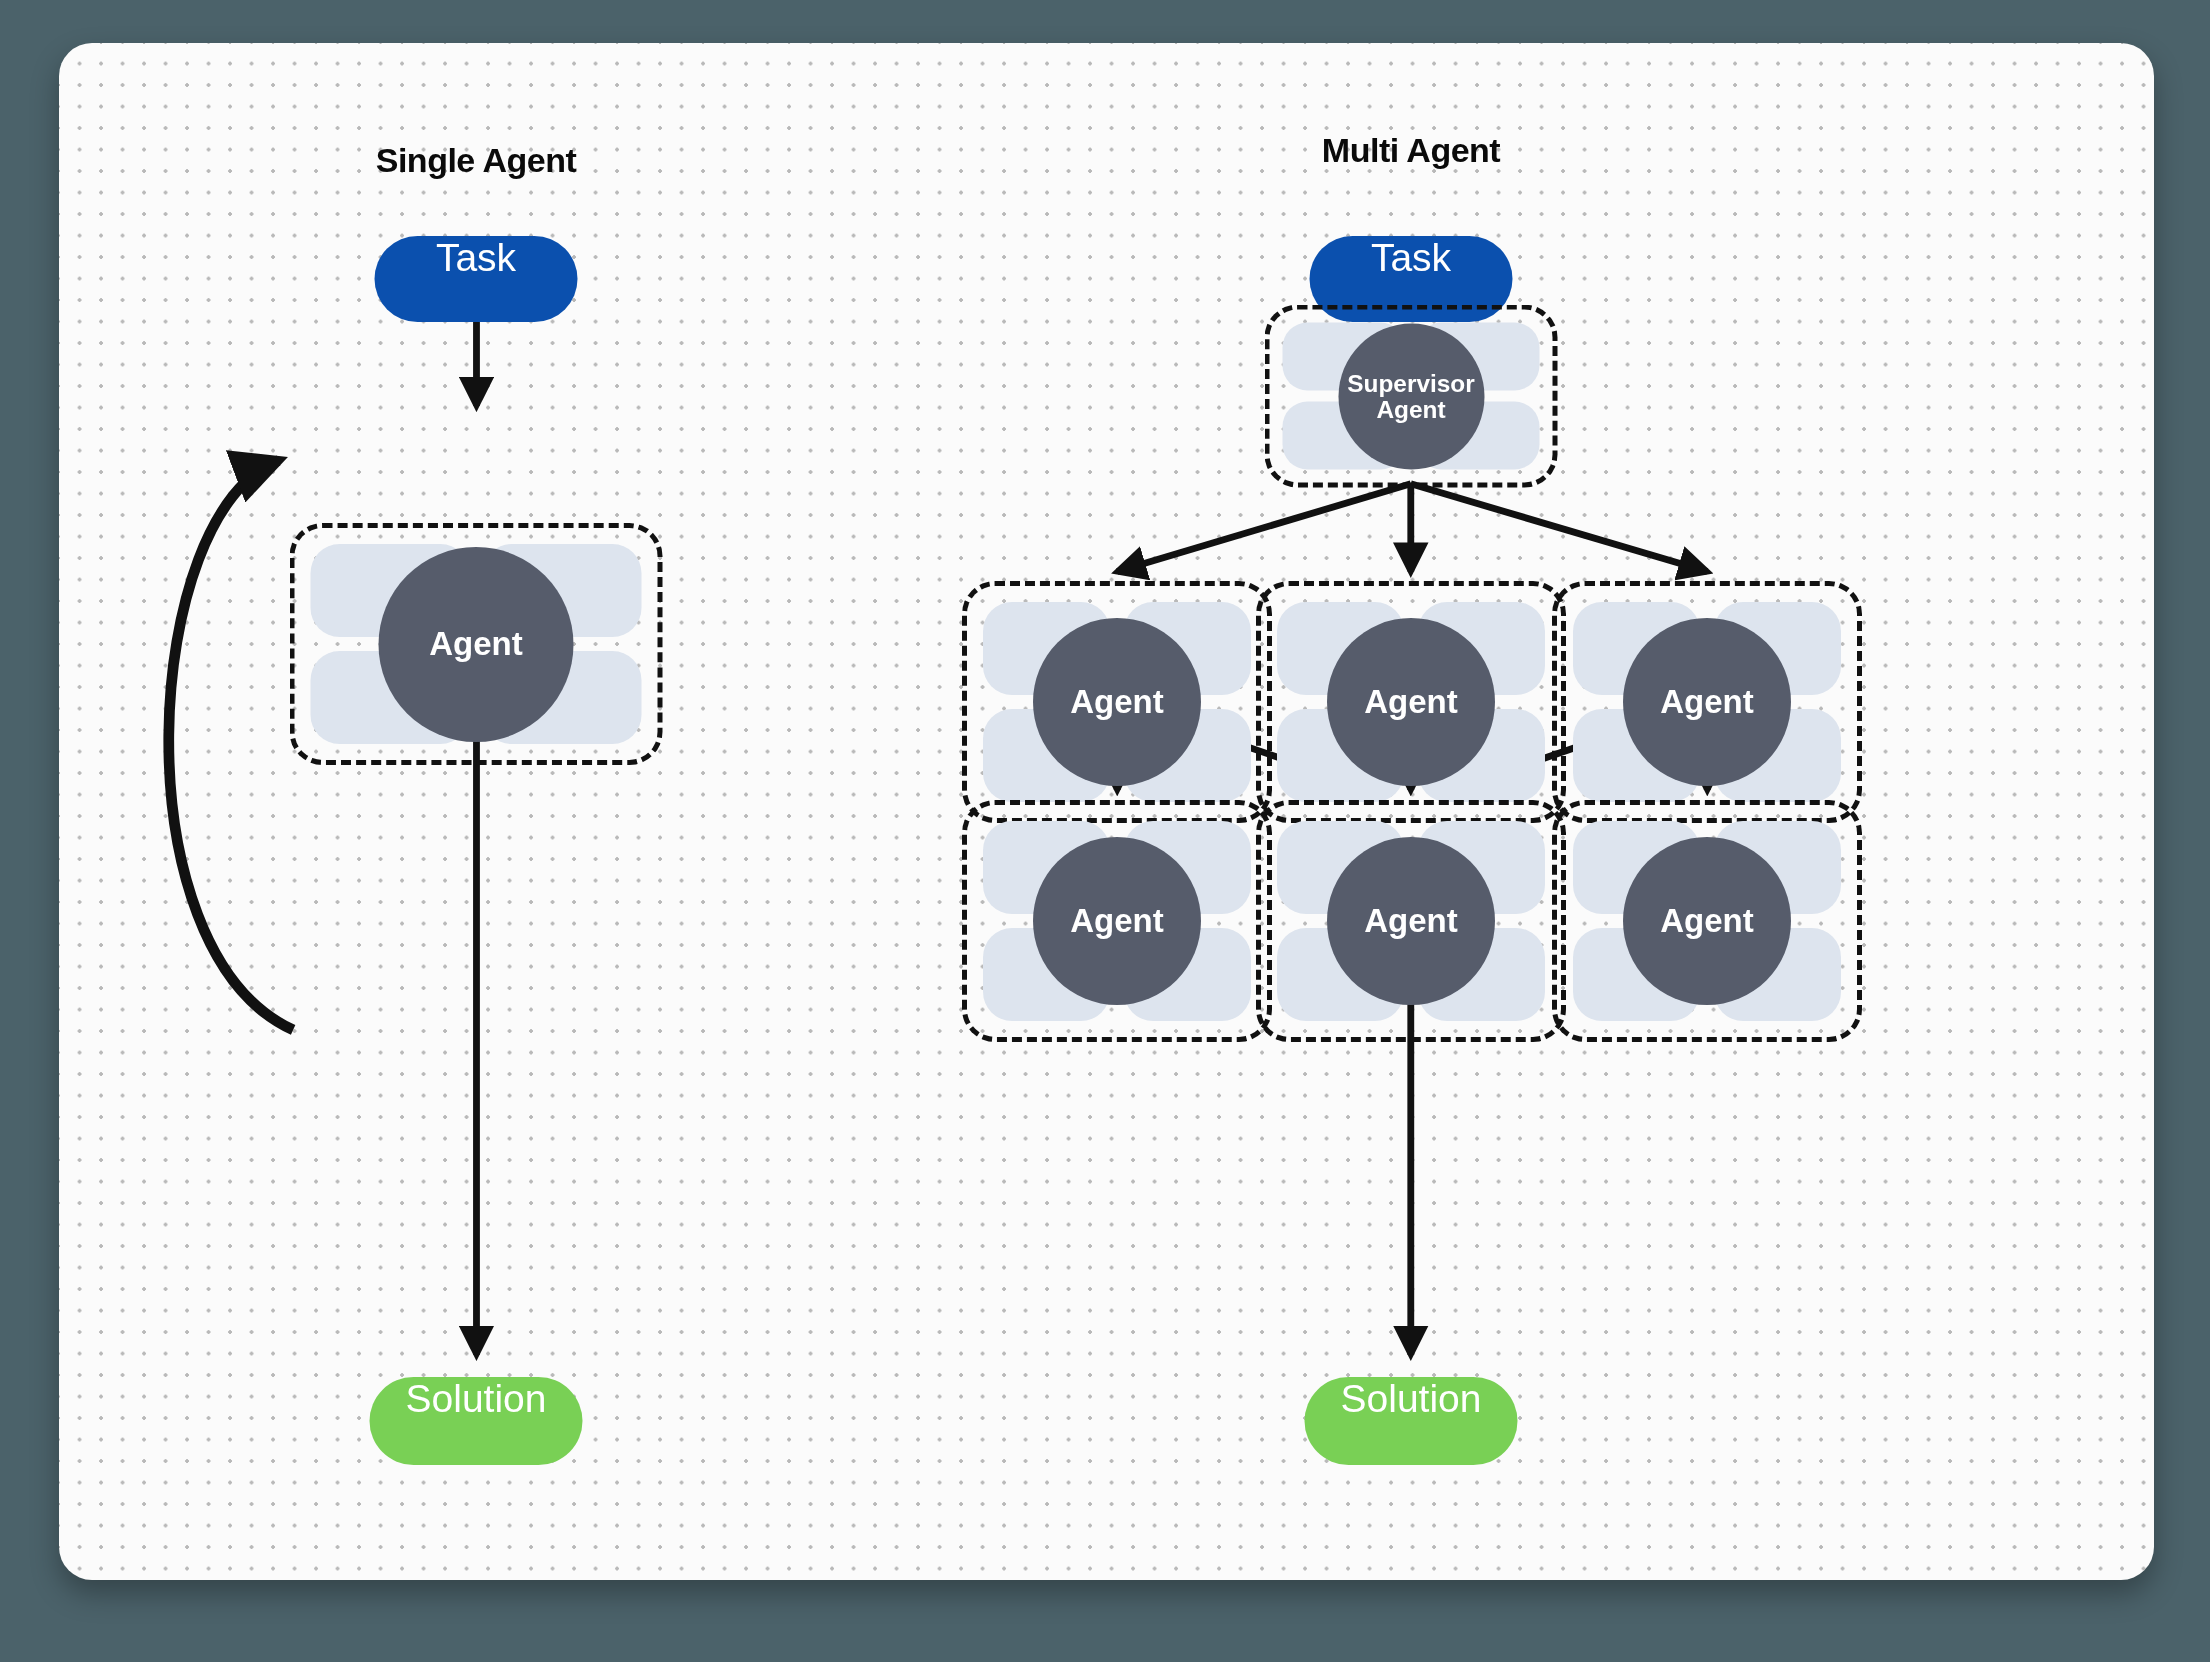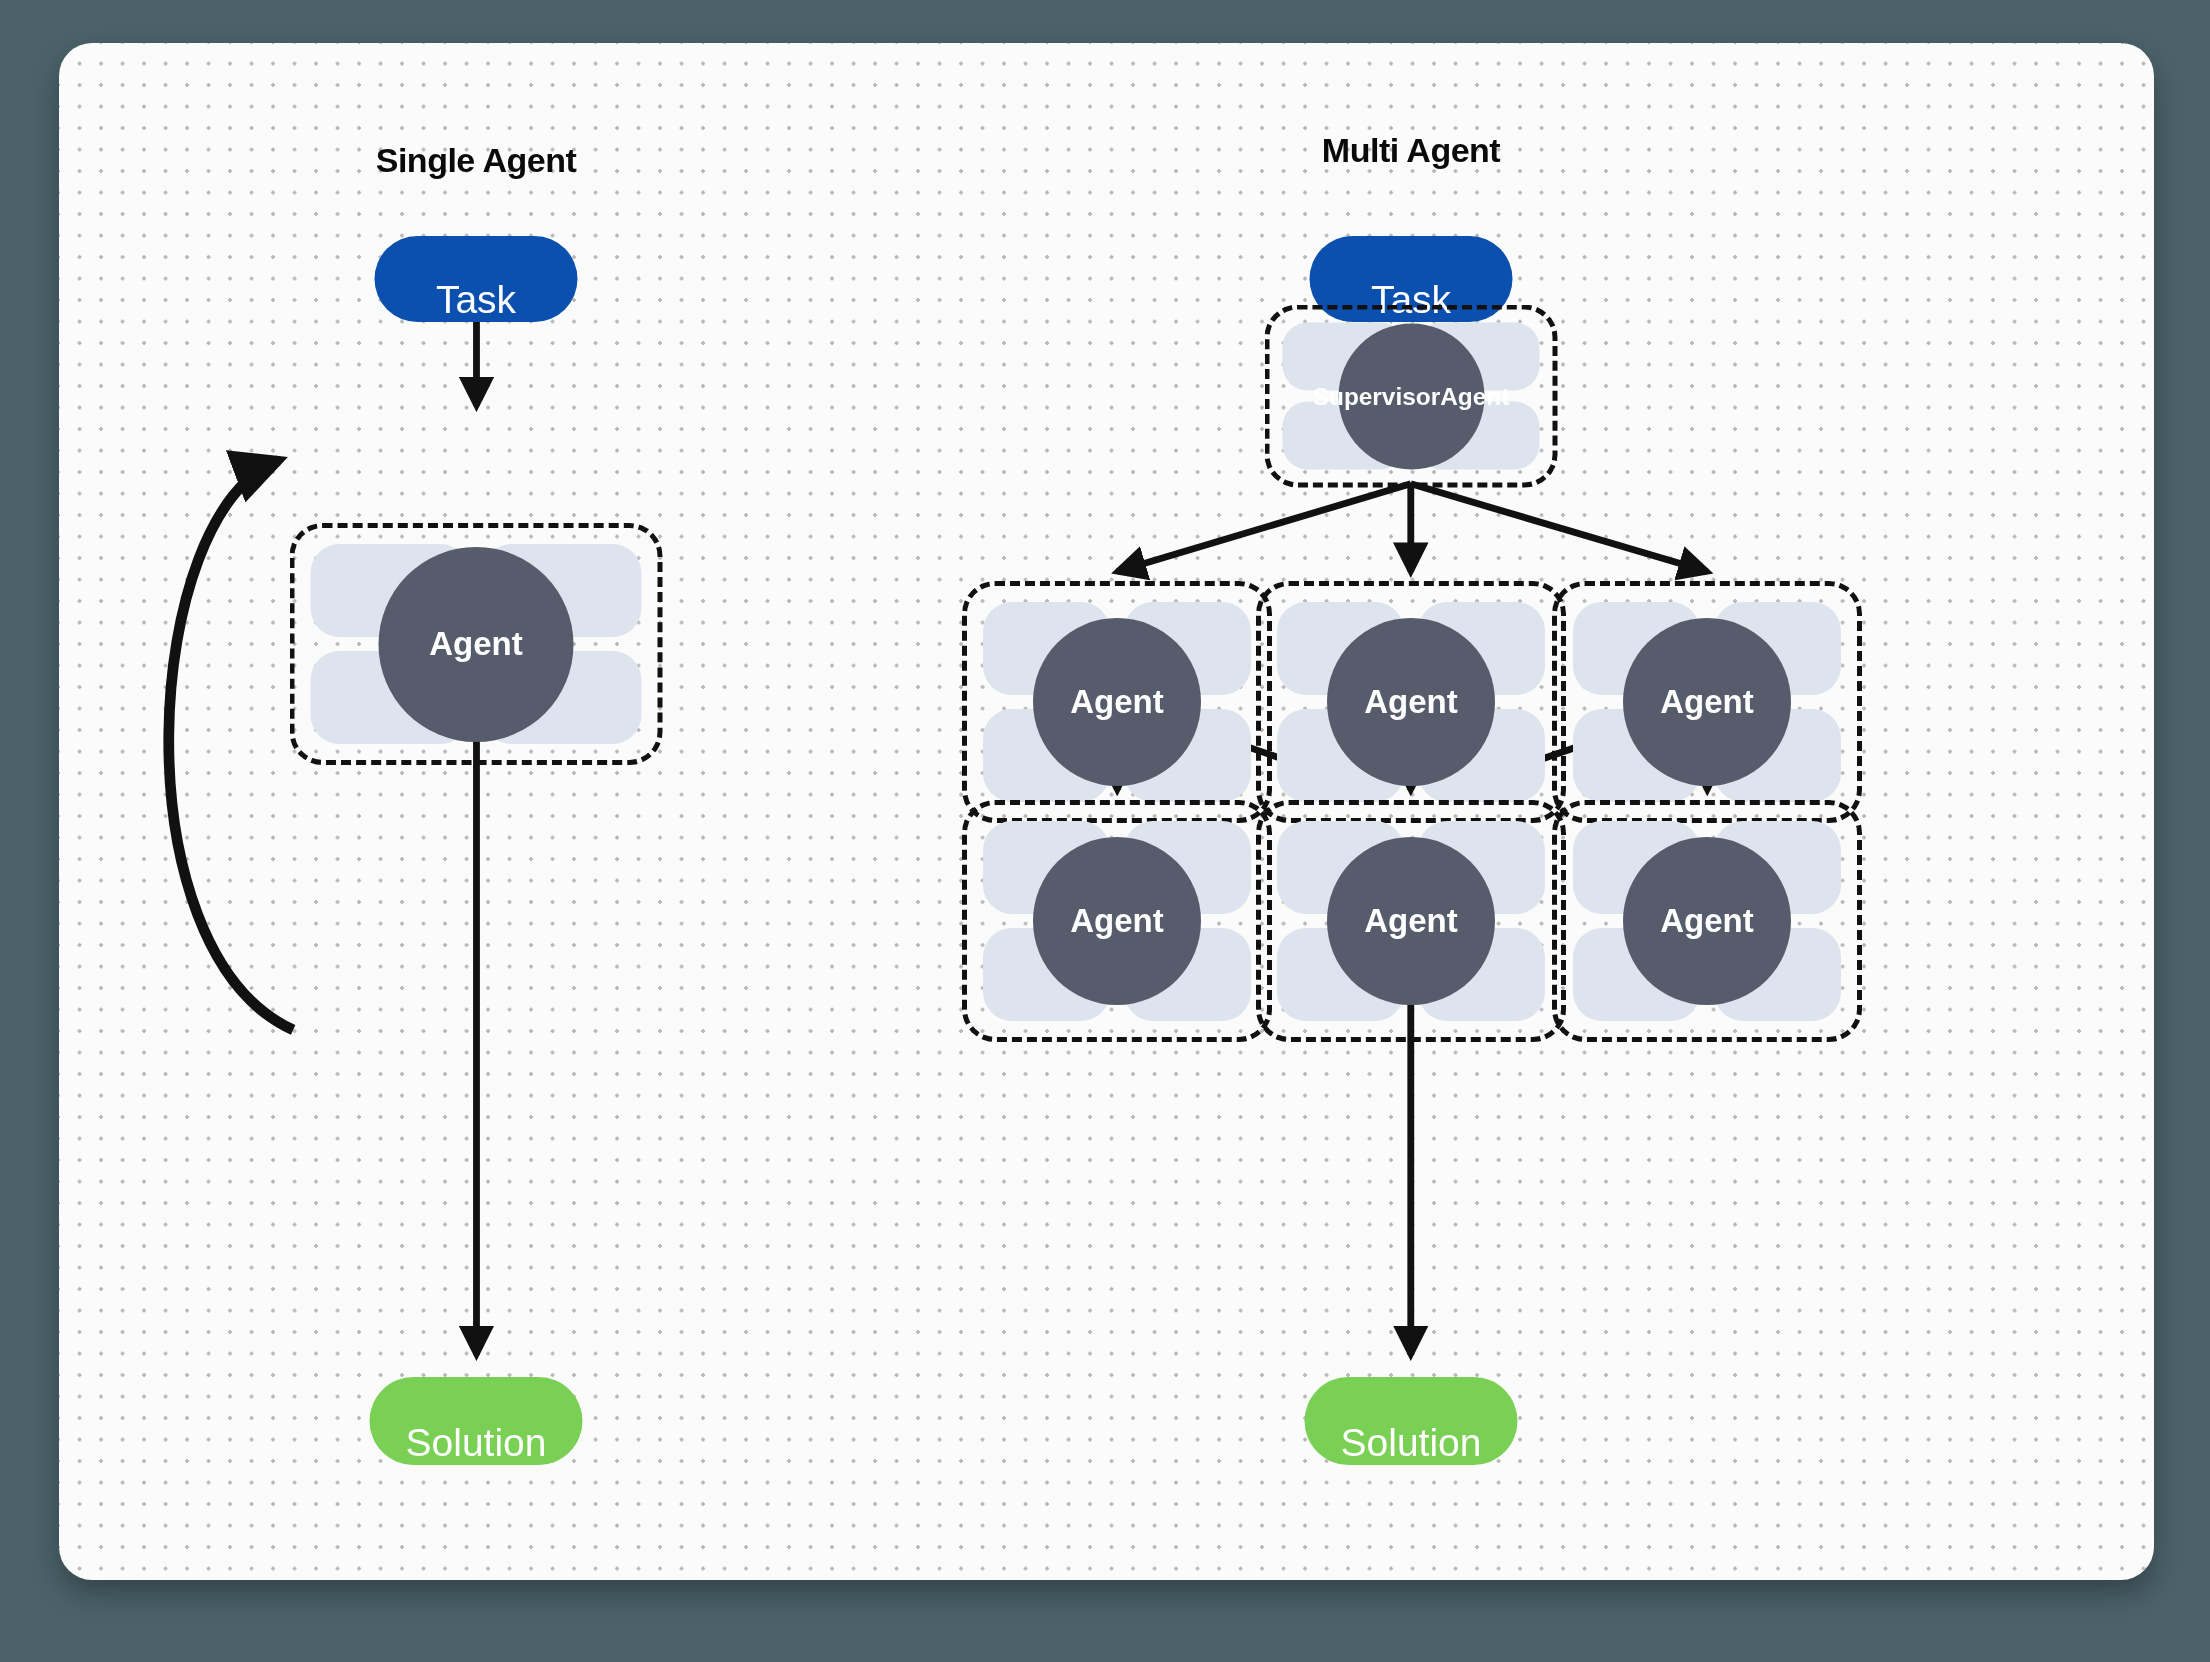--- a/index.html
+++ b/index.html
@@ -29,21 +29,21 @@
     font-weight:bold;
     color:#0a0a0a;
     letter-spacing:-0.5px;
     white-space:nowrap;
     transform:translateX(-50%);
   }
 
   .pill{
     position:absolute;
     transform:translate(-50%,-50%);
-    display:flex;align-items:flex-end;justify-content:center;
+    display:flex;align-items:flex-start;justify-content:center;
     border-radius:974px;
     color:#ffffff;
     font-size:39px;
     font-weight:400;
     white-space:nowrap;
   }
   .pill.task{background:#0b50ae;width:203px;height:86px;}
   .pill.solution{background:#79d055;width:213px;height:88px;margin-top:20px;}
 
   
@@ -148,21 +148,21 @@
     <span>Task</span>
   </div>
 
   <div class="cluster" style="left:1352px;top:353px;width:293px;height:183px;">
     <div class="lobes" style="gap:11.7px;padding:12.7px;">
       <div class="lobe" style="border-radius:25px;"></div>
       <div class="lobe" style="border-radius:25px;"></div>
       <div class="lobe" style="border-radius:25px;"></div>
       <div class="lobe" style="border-radius:25px;"></div>
     </div>
-    <div class="core small" style="width:146px;height:146px;flex-direction:row;">
+    <div class="core small" style="width:146px;height:146px;flex-direction:column;">
       <span>Supervisor</span>
       <span>Agent</span>
     </div>
   </div>
 
   <div class="cluster" style="left:1058px;top:659px;width:310px;height:242px;">
     <div class="lobes">
       <div class="lobe"></div>
       <div class="lobe"></div>
       <div class="lobe"></div>

